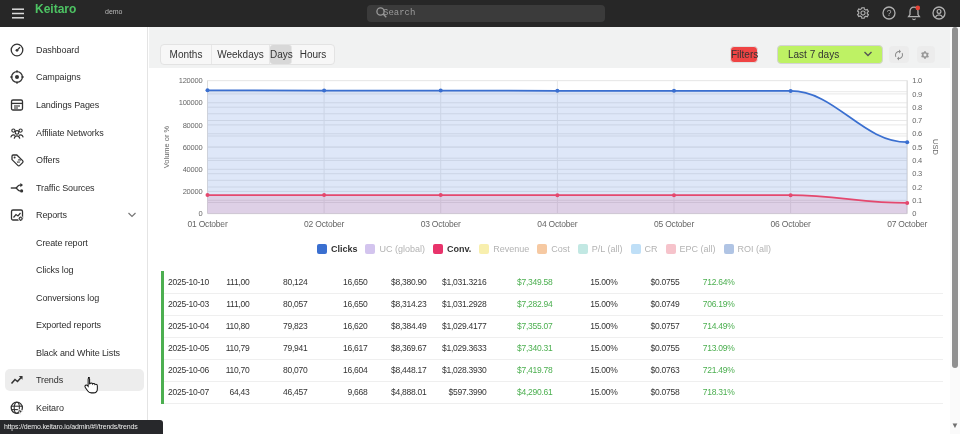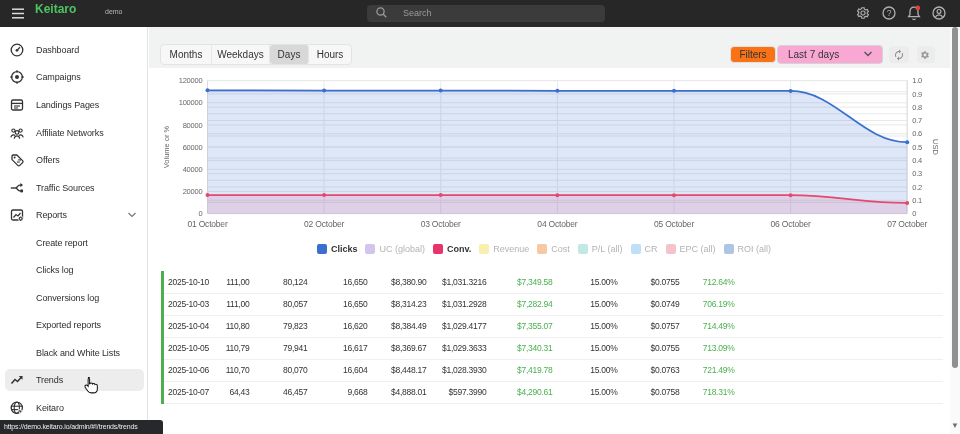--- a/index.html
+++ b/index.html
@@ -1,32 +1,32 @@
 <!DOCTYPE html>
 <html><head><meta charset="utf-8">
 <style>
 *{margin:0;padding:0;box-sizing:border-box;}
 html,body{width:960px;height:434px;overflow:hidden;background:#fff;font-family:"Liberation Sans",sans-serif;}
 .abs{position:absolute;}
 #topbar{position:absolute;left:0;top:0;width:960px;height:27px;background:#272727;}
 #logo{position:absolute;left:35px;top:2px;font-size:12px;font-weight:bold;color:#4dc363;}
 #demo{position:absolute;left:105px;top:8px;font-size:7px;color:#b9b9b9;}
-#search{position:absolute;left:367px;top:5px;width:238px;height:17px;background:#3b3b3b;border-radius:4px;color:#9b9b9b;font-size:9px;line-height:17px;padding-left:36px;}
+#search{position:absolute;left:367px;top:5px;width:238px;height:17px;background:#3b3b3b;border-radius:4px;color:#9b9b9b;font-size:9px;line-height:17px;padding-left:16px;font-family:Liberation Mono, monospace;}
 #sidebar{position:absolute;left:0;top:27px;width:148px;height:407px;background:#fff;border-right:1px solid #e4e4e4;}
 .sitem{position:absolute;left:36px;font-size:9px;letter-spacing:-.1px;color:#2e2e2e;height:12px;line-height:12px;white-space:nowrap;}
 .sicon{position:absolute;left:10px;width:14px;height:14px;}
 #trhl{position:absolute;left:5px;top:342.3px;width:139px;height:22px;background:#ededed;border-radius:5px;}
 #band{position:absolute;left:149px;top:27px;width:811px;height:41px;background:#f1f2f2;}
 #tabs{position:absolute;left:160px;top:44px;height:21px;background:#f7f7f7;border:1px solid #e3e3e3;border-radius:4px;display:flex;}
 .tab{font-size:10px;color:#333;line-height:19px;text-align:center;border-right:1px solid #e7e7e7;}
 .tab:last-child{border-right:none;}
 .tabactive{background:#d8d8d8;border-radius:3px;}
 .btn{position:absolute;top:46px;height:17px;border-radius:4px;font-size:10px;color:#333;}
-#filters{left:730px;width:46px;background:#f97316;border:1px solid #e2e2e2;text-align:center;line-height:15px;}
-#select{left:777px;top:45px;width:106px;height:19px;background:#f9a8d4;border:1px solid #d4d4d4;line-height:17px;padding-left:10px;}
+#filters{left:730px;width:28px;background:#ef4444;border:1px solid #e2e2e2;text-align:center;line-height:15px;}
+#select{left:777px;top:45px;width:106px;height:19px;background:#bef264;border:1px solid #d4d4d4;line-height:17px;padding-left:10px;}
 #rbtn{left:889px;width:20px;background:#ececec;}
 #gbtn{left:917px;width:18px;background:#ececec;}
 .ax{font-size:7.5px;letter-spacing:-.2px;fill:#666;font-family:"Liberation Sans",sans-serif;}
 .axx{font-size:8.5px;letter-spacing:-.2px;fill:#666;font-family:"Liberation Sans",sans-serif;}
 .ax2{font-size:7.5px;fill:#666;font-family:"Liberation Sans",sans-serif;}
 #legend{position:absolute;left:161px;top:242px;width:780px;height:14px;display:flex;justify-content:center;align-items:center;font-size:9px;padding-right:14px;}
 .lgi{display:flex;align-items:center;margin:0 4px;white-space:nowrap;}
 .lgb{width:10px;height:10px;border-radius:2px;margin-right:4px;}
 .lgt-on{color:#333;font-weight:bold;}
 .lgt-off{color:#b3b3b3;}
@@ -159,21 +159,21 @@
       <path d="M8.2 8.2 13.4 10.2 11 11 10.2 13.4z" fill="#333" stroke="#fff" stroke-width=".8"></path>
     </svg>
     <svg class="abs" style="left:127px;top:185.1px" width="10" height="7" viewBox="0 0 10 7">
       <path d="M1.5 1 5 4.5 8.5 1" fill="none" stroke="#777" stroke-width="1.2"></path>
     </svg>
   </div>
 <div id="band"></div>
 <div id="tabs">
 <div class="tab" style="width:51px">Months</div>
 <div class="tab" style="width:58px">Weekdays</div>
-<div class="tab tabactive" style="width:39px">Days</div>
+<div class="tab tabactive" style="width:22px">Days</div>
 <div class="tab" style="width:42px">Hours</div>
 </div>
 <div class="btn" id="filters">Filters</div>
 <div class="btn" id="select">Last 7 days</div>
 <svg class="abs" style="left:863px;top:50px" width="10" height="8" viewBox="0 0 10 8">
     <path d="M1.5 2 5 5.5 8.5 2" fill="none" stroke="#555" stroke-width="1.4"></path>
   </svg>
 <div class="btn" id="rbtn"></div>
 <svg class="abs" style="left:893px;top:49px" width="12" height="12" viewBox="0 0 24 24">
     <path fill="#8a8a8a" d="M12 6v3l4-4-4-4v3c-4.42 0-8 3.58-8 8 0 1.57.46 3.03 1.24 4.26L6.7 14.8c-.45-.83-.7-1.79-.7-2.8 0-3.31 2.69-6 6-6zm6.76 1.74L17.3 9.2c.44.84.7 1.79.7 2.8 0 3.31-2.69 6-6 6v-3l-4 4 4 4v-3c4.42 0 8-3.58 8-8 0-1.57-.46-3.03-1.24-4.26z"></path>

